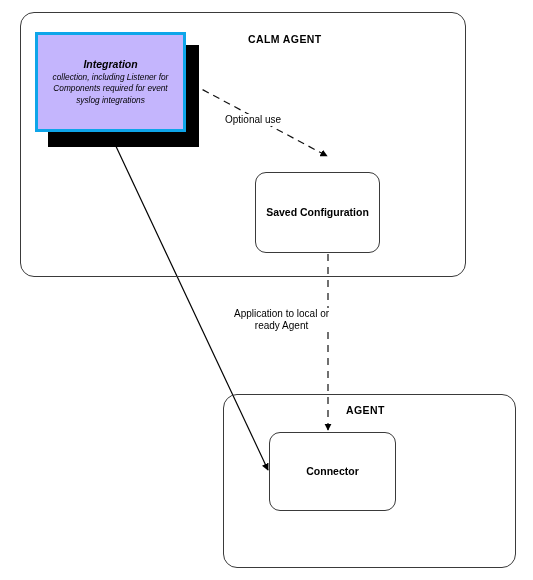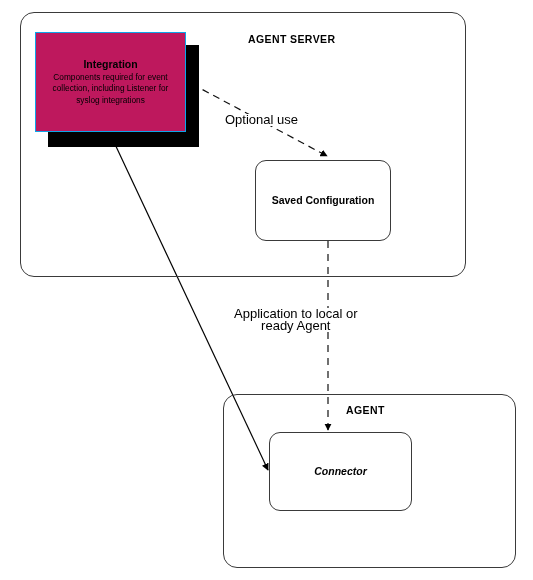--- a/index.html
+++ b/index.html
@@ -47,27 +47,28 @@
   }
 
   
   .shadow-block {
     position: absolute;
     background: #000000;
   }
   .sharp-box {
     position: absolute;
     box-sizing: border-box;
-    border: 1px solid #0ea5e9;
-    background: #be185d;
+    border: 3px solid #0ea5e9;
+    background: #c4b5fd;
     display: flex;
     flex-direction: column;
     align-items: center;
     justify-content: center;
     text-align: center;
+    font-style: italic;
   }
 
   
   .node-box {
     position: absolute;
     box-sizing: border-box;
     border: 1px solid #3a3a3a;
     border-radius: 11px;
     background: #ffffff;
     display: flex;
@@ -88,21 +89,21 @@
     font-size: 8.3px;
     line-height: 11.2px;
     color: #000000;
     padding: 0 3px;
   }
   .node-desc span { display: block; }
 
   
   .edge-label {
     position: absolute;
-    font-size: 13px;
+    font-size: 10px;
     line-height: 11.5px;
     color: #000000;
     text-align: center;
     white-space: nowrap;
     background: #ffffff;
   }
 </style>
 </head>
 <body>
 
@@ -116,40 +117,40 @@
     </defs>
 
     <line x1="192" y1="84" x2="327" y2="156" stroke="#111111" stroke-width="1.2" stroke-dasharray="7 5" marker-end="url(#arrowSolid)"></line>
 
     <line x1="328" y1="241" x2="328" y2="430" stroke="#111111" stroke-width="1.2" stroke-dasharray="7 6" marker-end="url(#arrowSolid)"></line>
 
     <line x1="113" y1="140" x2="268" y2="470" stroke="#000000" stroke-width="1.2" marker-end="url(#arrowSolid)"></line>
   </svg>
 
   <div class="container-box" style="left:20px; top:12px; width:446px; height:265px;"></div>
-  <div class="container-title" style="left:248px; top:33px;">AGENT SERVER</div>
+  <div class="container-title" style="left:248px; top:33px;">CALM AGENT</div>
 
   <div class="container-box" style="left:223px; top:394px; width:293px; height:174px;"></div>
   <div class="container-title" style="left:346px; top:404px;">AGENT</div>
 
   <div class="shadow-block" style="left:48px; top:45px; width:151px; height:102px;"></div>
   <div class="sharp-box" style="left:35px; top:32px; width:151px; height:100px;">
     <div class="node-title">Integration</div>
     <div class="node-desc">
+      <span>collection, including Listener for</span>
       <span>Components required for event</span>
-      <span>collection, including Listener for</span>
       <span>syslog integrations</span>
     </div>
   </div>
 
-  <div class="node-box" style="left:255px; top:160px; width:136px; height:81px;gap:46px;">
+  <div class="node-box" style="left:255px; top:172px; width:125px; height:81px;gap:46px;">
     <div class="node-title">Saved Configuration</div>
   </div>
 
-  <div class="node-box" style="left:269px; top:432px; width:143px; height:79px;font-style:italic;">
+  <div class="node-box" style="left:269px; top:432px; width:127px; height:79px;">
     <div class="node-title">Connector</div>
   </div>
 
   <div class="edge-label" style="left:222px; top:114px; padding:0 3px;">Optional use</div>
 
   <div class="edge-label" style="left:231px; top:308px; padding:0 3px;">
     <span style="display:block;">Application to local or</span>
     <span style="display:block;">ready Agent</span>
   </div>
 

